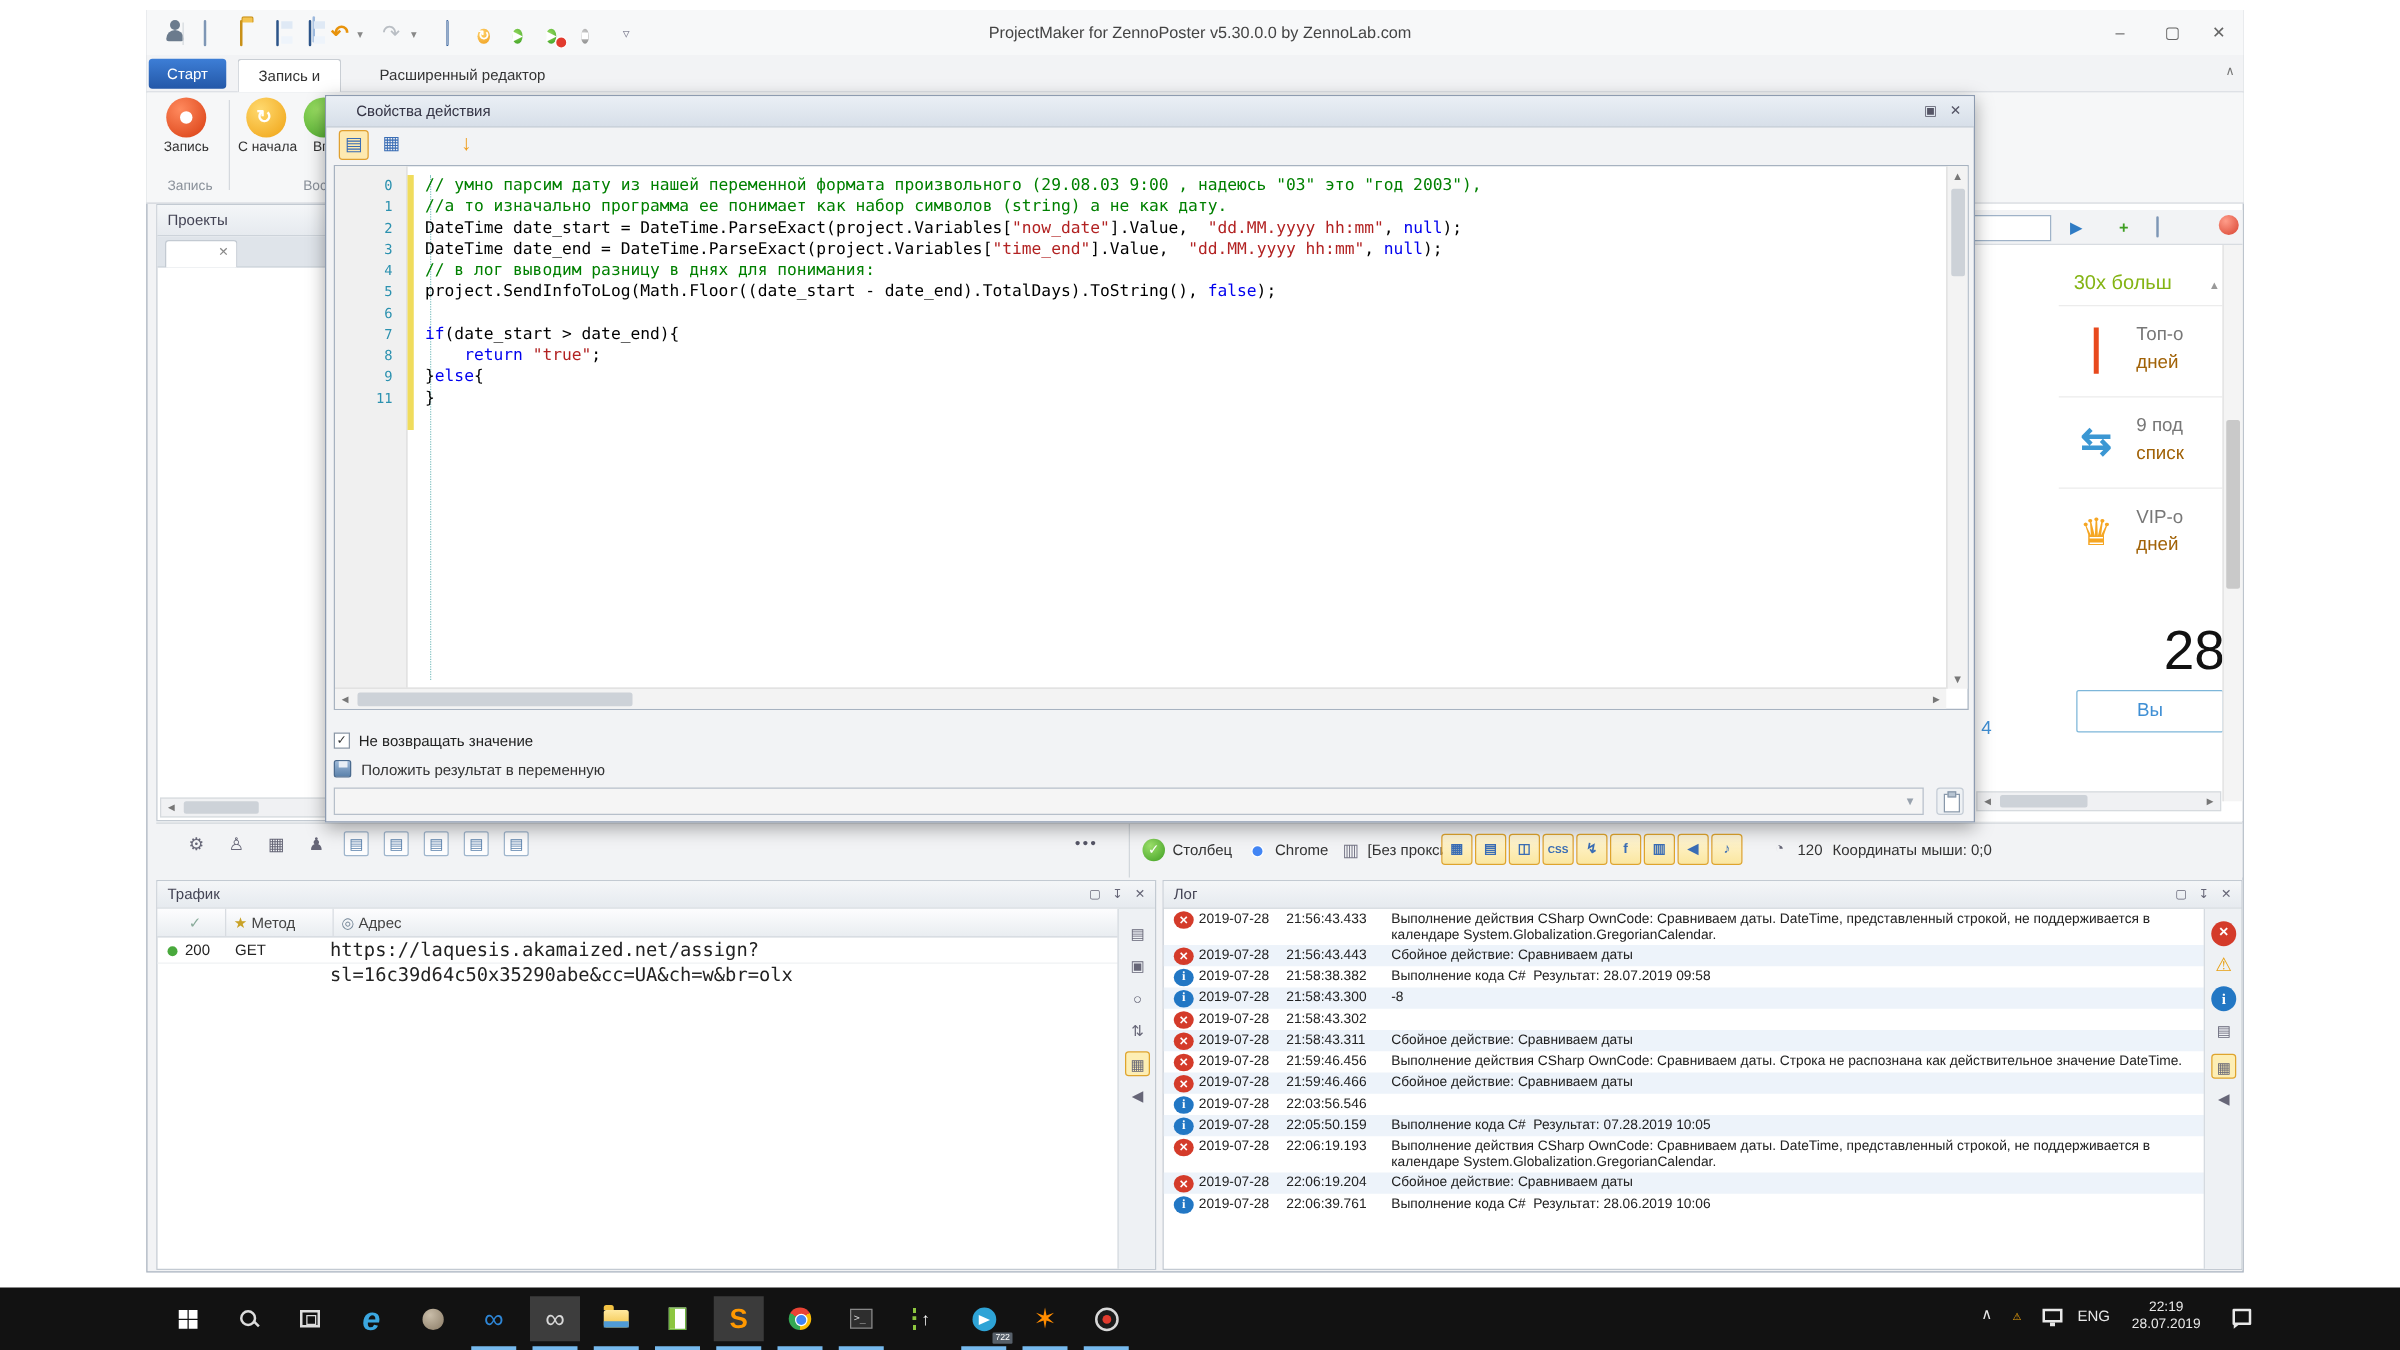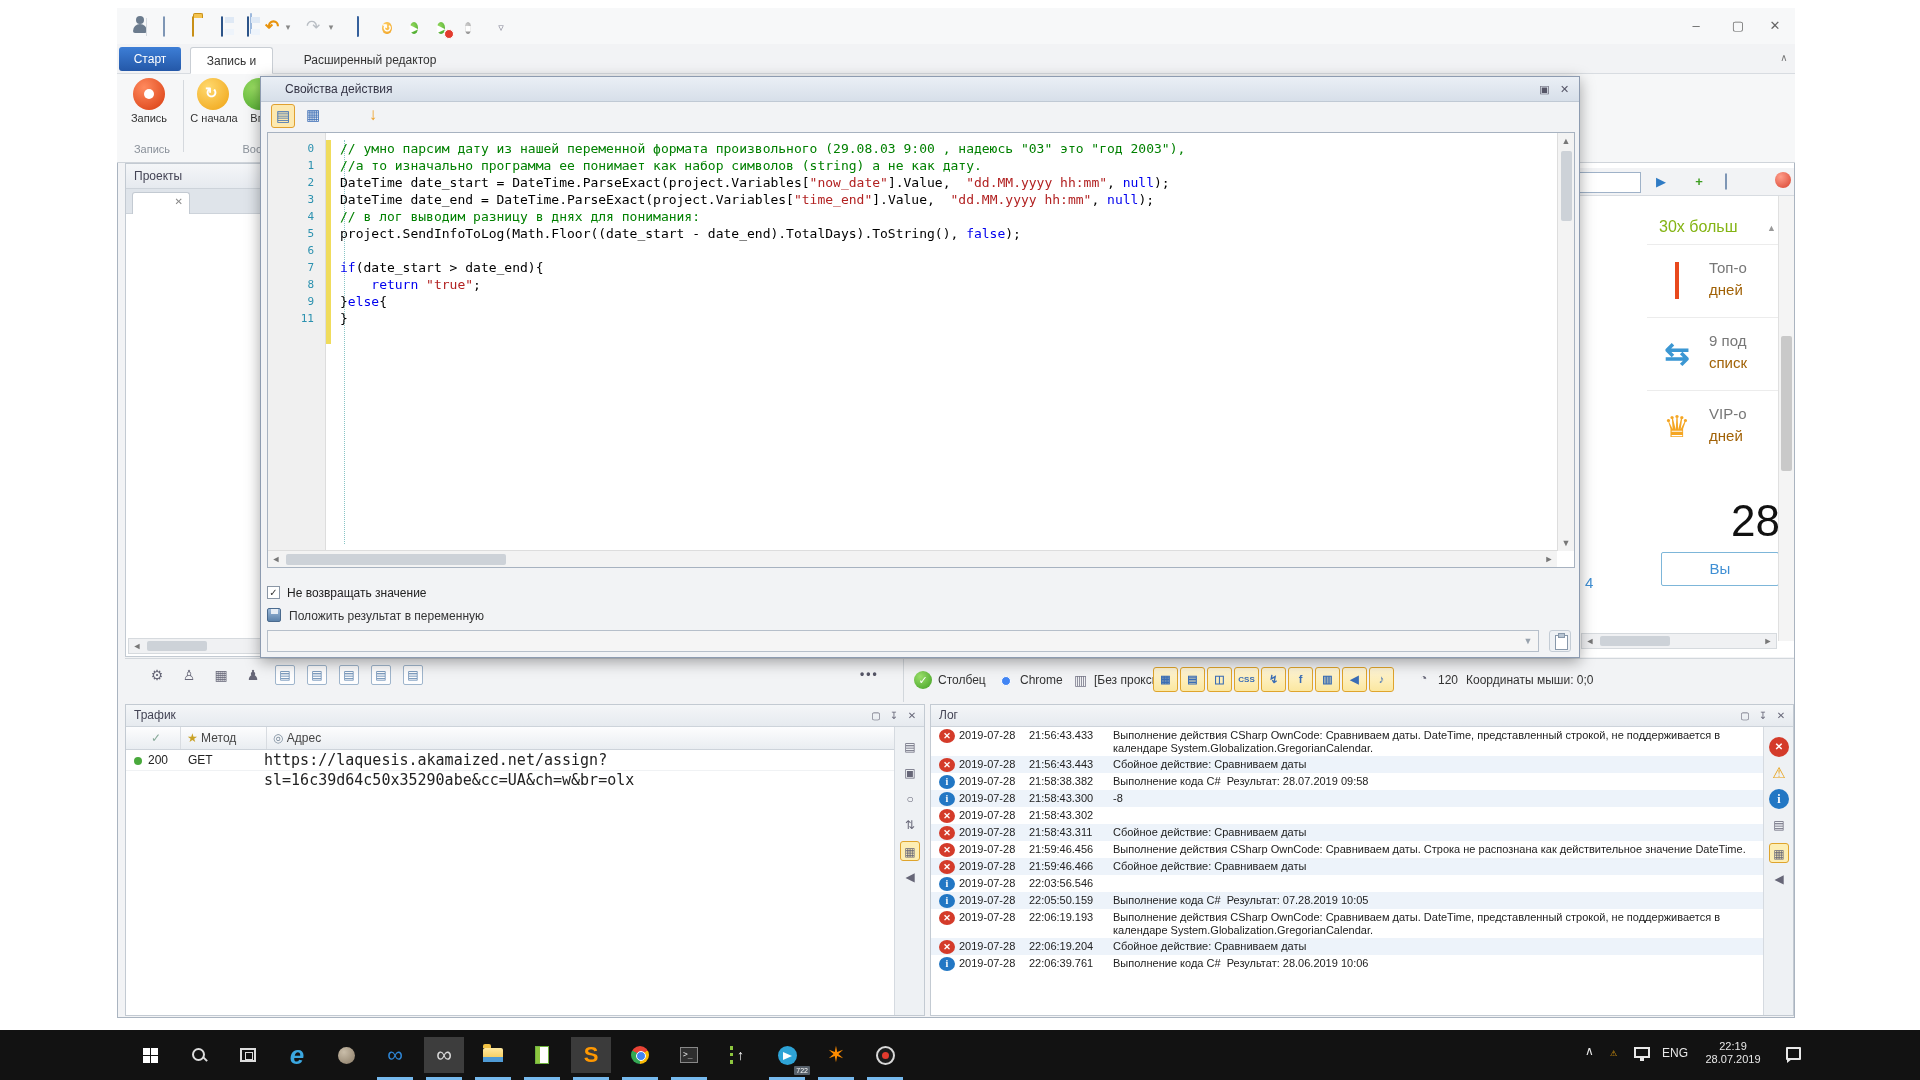--- a/index.html
+++ b/index.html
@@ -224,20 +224,21 @@
   <div class="abs tb-ico glyph-orange" style="left:261px"><span>↶</span></div>
   <div class="abs tb-ico" style="left:282px;width:12px;color:#888;font-size:9px"><span>▾</span></div>
   <div class="abs tb-ico" style="left:302px;color:#b9bec4"><span>↷</span></div>
   <div class="abs tb-ico" style="left:325px;width:12px;color:#888;font-size:9px"><span>▾</span></div>
   <div class="abs tb-ico" style="left:347px"><span class="mini-book"></span></div>
   <div class="abs tb-ico" style="left:376px"><span class="round-btn refresh-orange">↻</span></div>
   <div class="abs tb-ico" style="left:403px"><span class="round-btn play-green">▶</span></div>
   <div class="abs tb-ico red-badge" style="left:430px"><span class="round-btn play-green">▶</span></div>
   <div class="abs tb-ico" style="left:457px"><span class="round-btn stop-gray">■</span></div>
   <div class="abs tb-ico" style="left:490px;color:#889;font-size:11px"><span>▿</span></div>
+  <div class="abs" id="app-title">ProjectMaker for ZennoPoster v5.30.0.0 by ZennoLab.com</div>
   <div class="win-ctl" style="left:1683px"><span>–</span></div>
   <div class="win-ctl" style="left:1725px"><span>▢</span></div>
   <div class="win-ctl" style="left:1762px"><span>✕</span></div>
 
   <div class="abs" id="tabrow"></div>
   <div class="tab-start" style="left:119px;top:47px;position:absolute">Старт</div>
   <div class="tab-item tab-active" style="left:190px;top:47px;width:83px">Запись и отладка</div>
   <div class="tab-item" style="left:300px;top:47px;width:140px">Расширенный редактор</div>
   <div id="ribbon-collapse"><span>∧</span></div>
 

